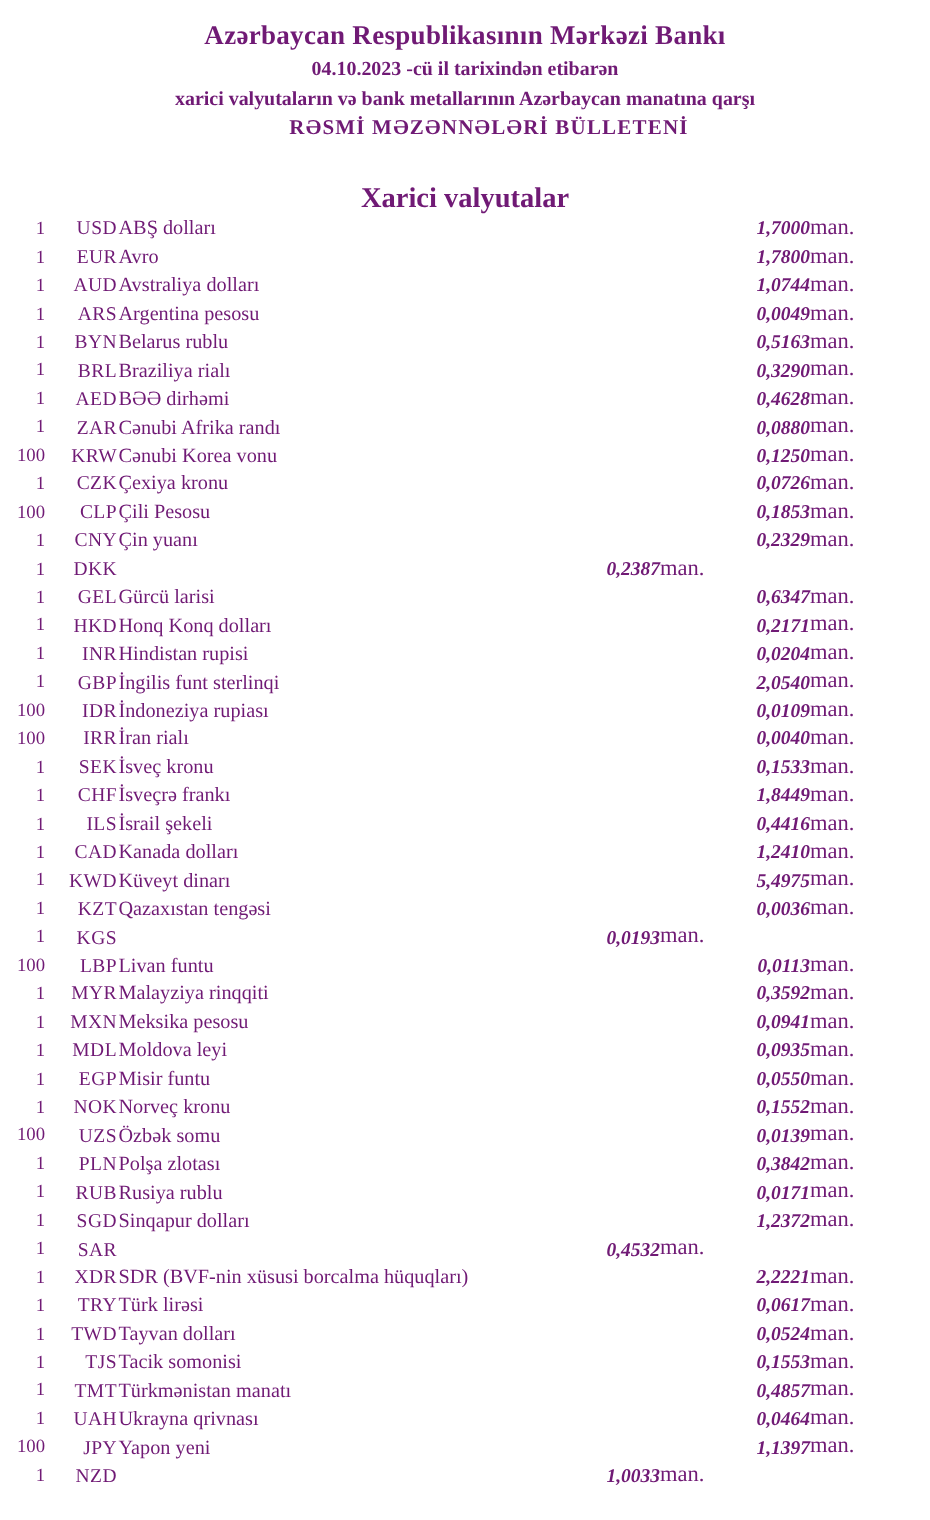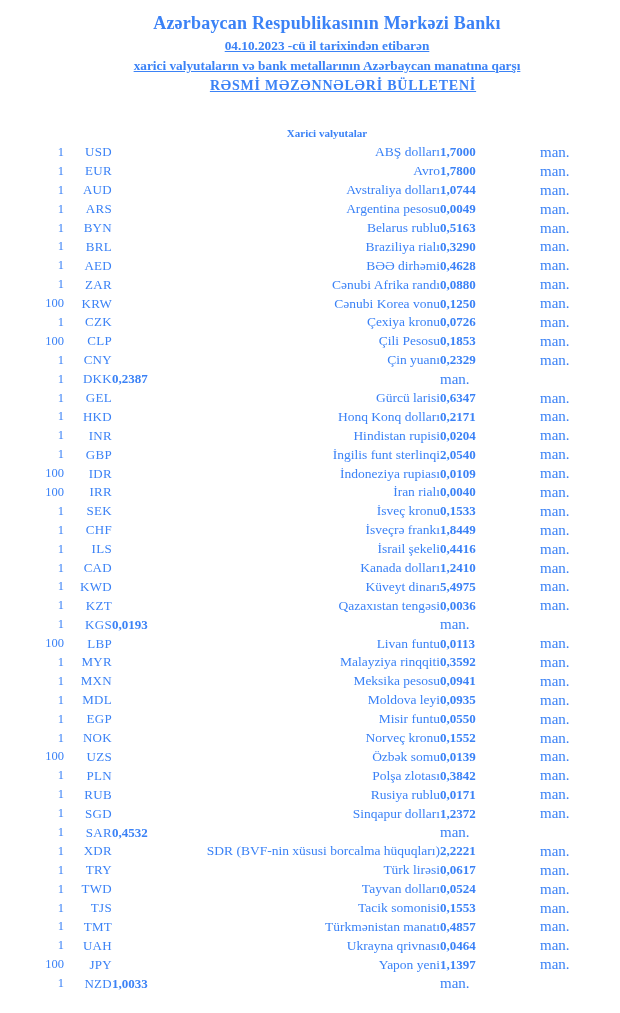--- a/index.html
+++ b/index.html
@@ -1,48 +1,46 @@
 <!DOCTYPE html>
 <html><head>
 <meta charset="utf-8">
 <style>
   html, body { margin: 0; padding: 0; background: #ffffff; }
   .page {
     width: 620px;
     height: 1013px;
     background: #ffffff;
-    color: #3b82f6;
+    color: #701a75;
     font-family: "Liberation Serif", "DejaVu Serif", serif;
     position: relative;
     overflow: hidden;
     box-sizing: border-box;
-    padding-left: 34px;
   }
   .doc-header { text-align: center; }
   .title {
     margin-top: 10px;
     font-size: 18px;
     font-weight: bold;
     line-height: 26px;
     letter-spacing: 0.2px;
   }
   .sub {
     font-size: 13.3px;
     font-weight: bold;
     line-height: 20px;
-    text-decoration: underline;
   }
   .bulletin {
     font-size: 14px;
     letter-spacing: 0.8px;
     margin-left: 32px;
   }
   .section-title {
     text-align: center;
-    font-size: 11px;
+    font-size: 19px;
     font-weight: bold;
     line-height: 20px;
     margin-top: 27px;
   }
   .rates-table { margin: 0; }
   .row {
     display: grid;
     grid-template-columns: 30px 48px 1fr 100px 45px;
     height: 18.9px;
     align-items: center;
@@ -51,29 +49,30 @@
   .qty {
     text-align: right;
     font-size: 12.5px;
   }
   .code {
     text-align: right;
     font-size: 13px;
     letter-spacing: 0.3px;
   }
   .name {
-    text-align: right;
+    text-align: left;
     font-size: 13.5px;
     white-space: nowrap;
     padding-left: 1px;
   }
   .rate {
-    text-align: left;
+    text-align: right;
     font-size: 13px;
     font-weight: bold;
+    font-style: italic;
   }
   .unit {
     font-size: 15px;
   }
 </style>
 </head>
 <body>
 
 <div class="page">
   <header class="doc-header">

